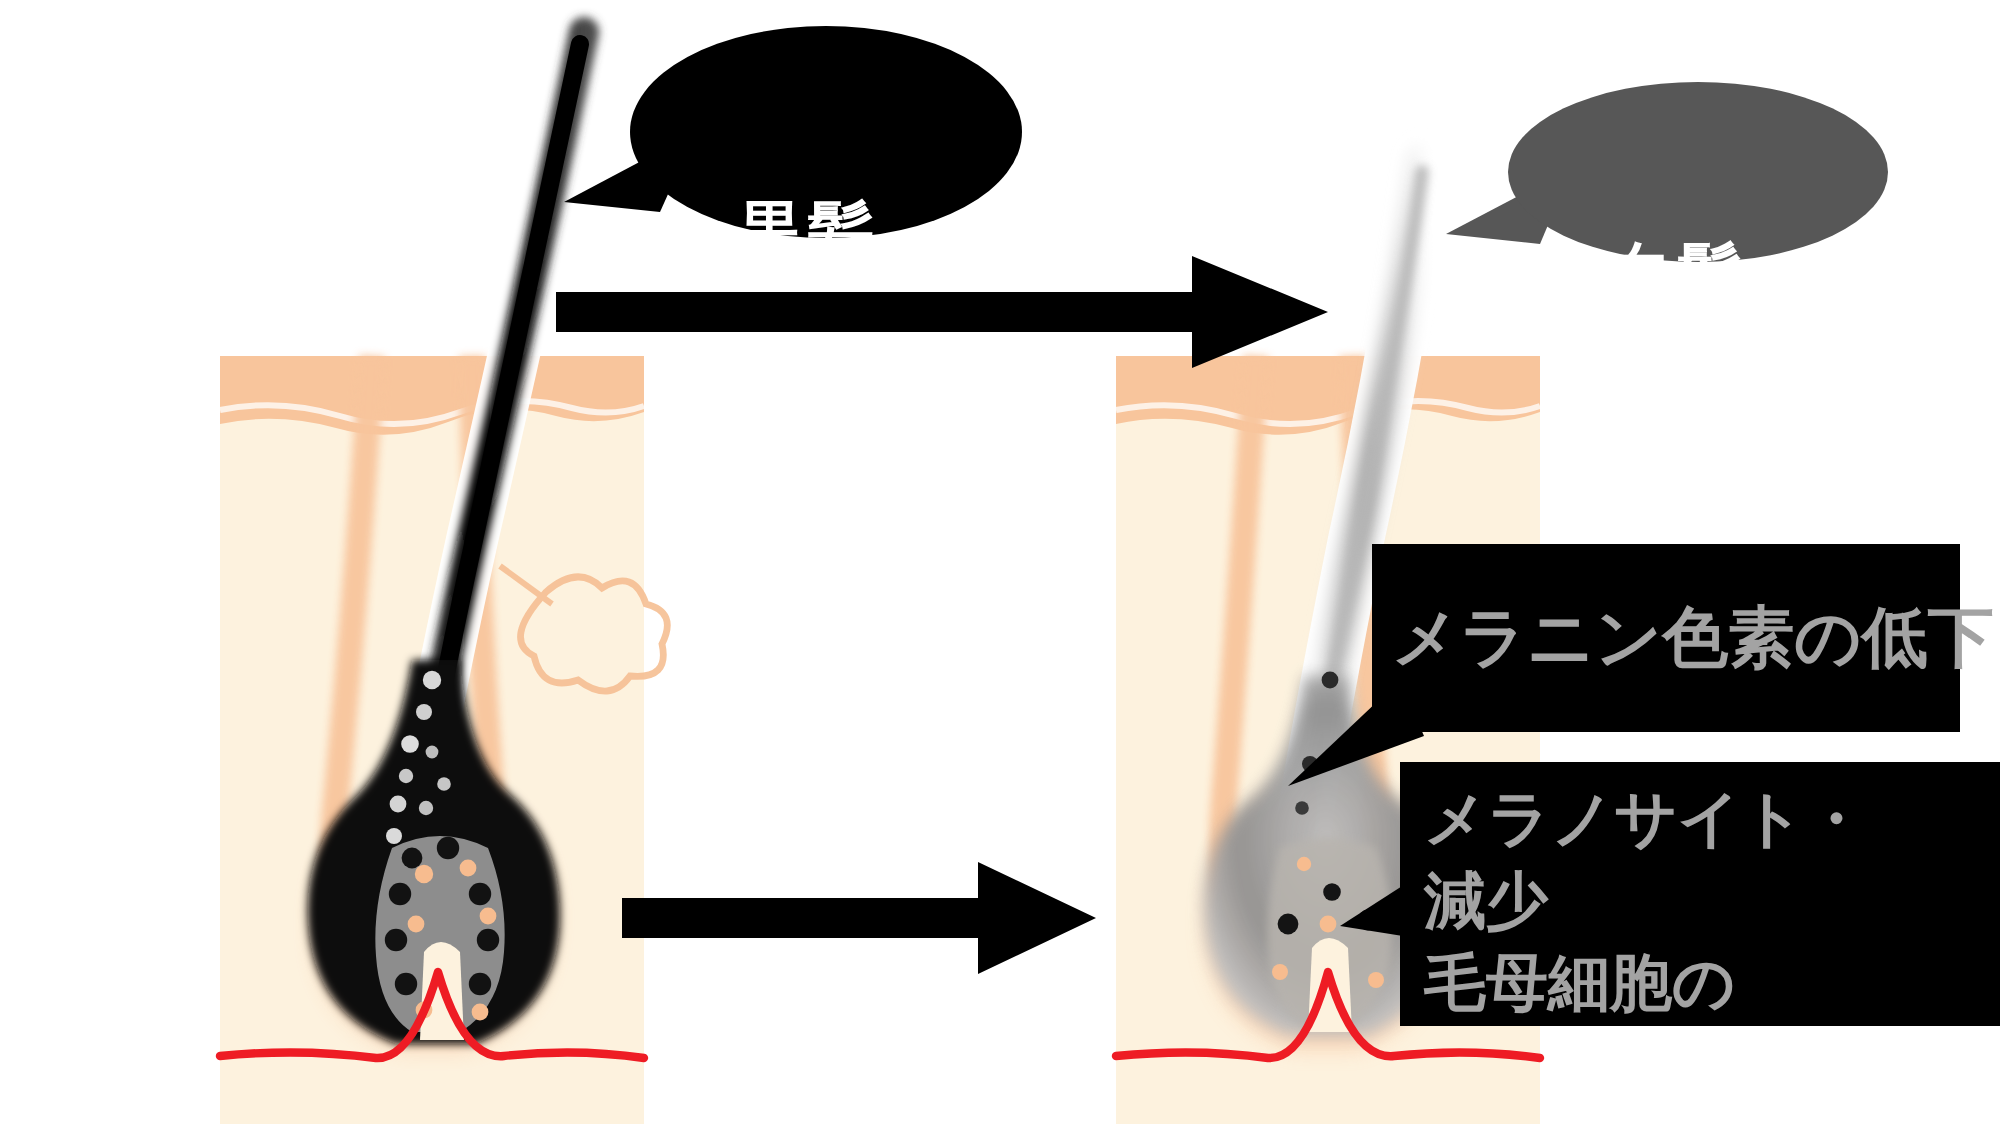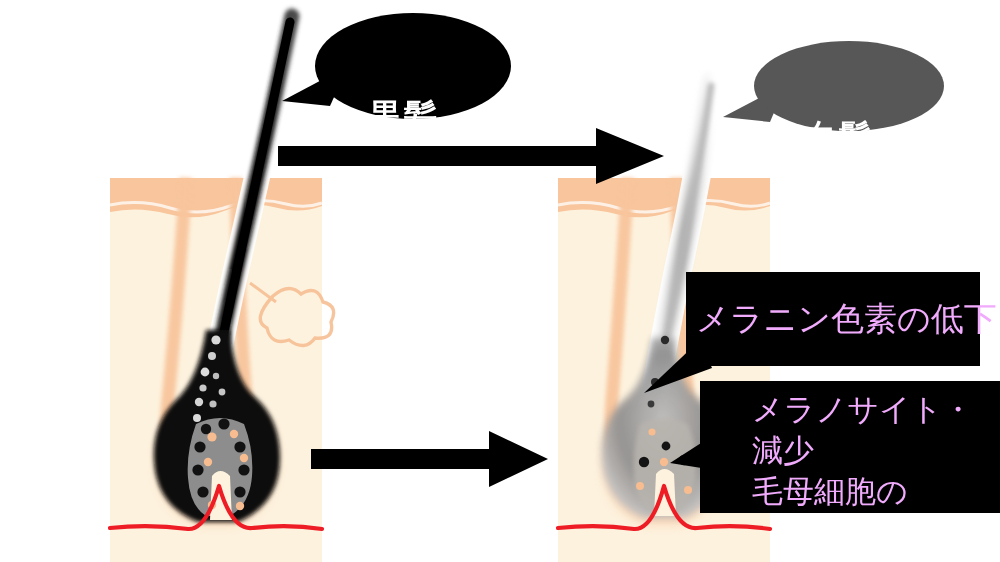--- a/index.html
+++ b/index.html
@@ -3,22 +3,22 @@
 <meta charset="utf-8">
 <style>
   html,body{margin:0;padding:0;background:#ffffff;}
   body{width:1000px;height:562px;position:relative;overflow:hidden;
        font-family:"Liberation Sans","DejaVu Sans",sans-serif;}
   .stage{position:absolute;left:0;top:0;width:1000px;height:562px;}
   svg.layer{position:absolute;left:0;top:0;width:1000px;height:562px;overflow:visible;}
   .bubble-text{position:absolute;color:#ffffff;font-weight:700;white-space:pre;margin-top:48px;}
   .lbl-kurokami{left:369px;top:46px;font-size:33px;letter-spacing:2px;}
   .lbl-shiraga{left:805px;top:67px;font-size:32px;letter-spacing:2px;}
-  .callout{position:absolute;background:#000000;color:#f0abfc;font-weight:400;}
-  .callout span{display:block;margin-left:40px;}
+  .callout{position:absolute;background:#000000;color:#a3a3a3;font-weight:700;}
+  .callout span{display:block;}
   .call-melanin{left:686px;top:272px;width:294px;height:94px;}
   .call-melanin .t{position:absolute;left:10px;top:25px;font-size:33px;letter-spacing:0px;white-space:nowrap;}
   .call-cells{left:700px;top:381px;width:300px;height:132px;}
   .call-cells .t{position:absolute;left:12px;top:8px;font-size:31px;line-height:41px;}
 </style>
 </head>
 <body>
 
 <div class="stage">
 

